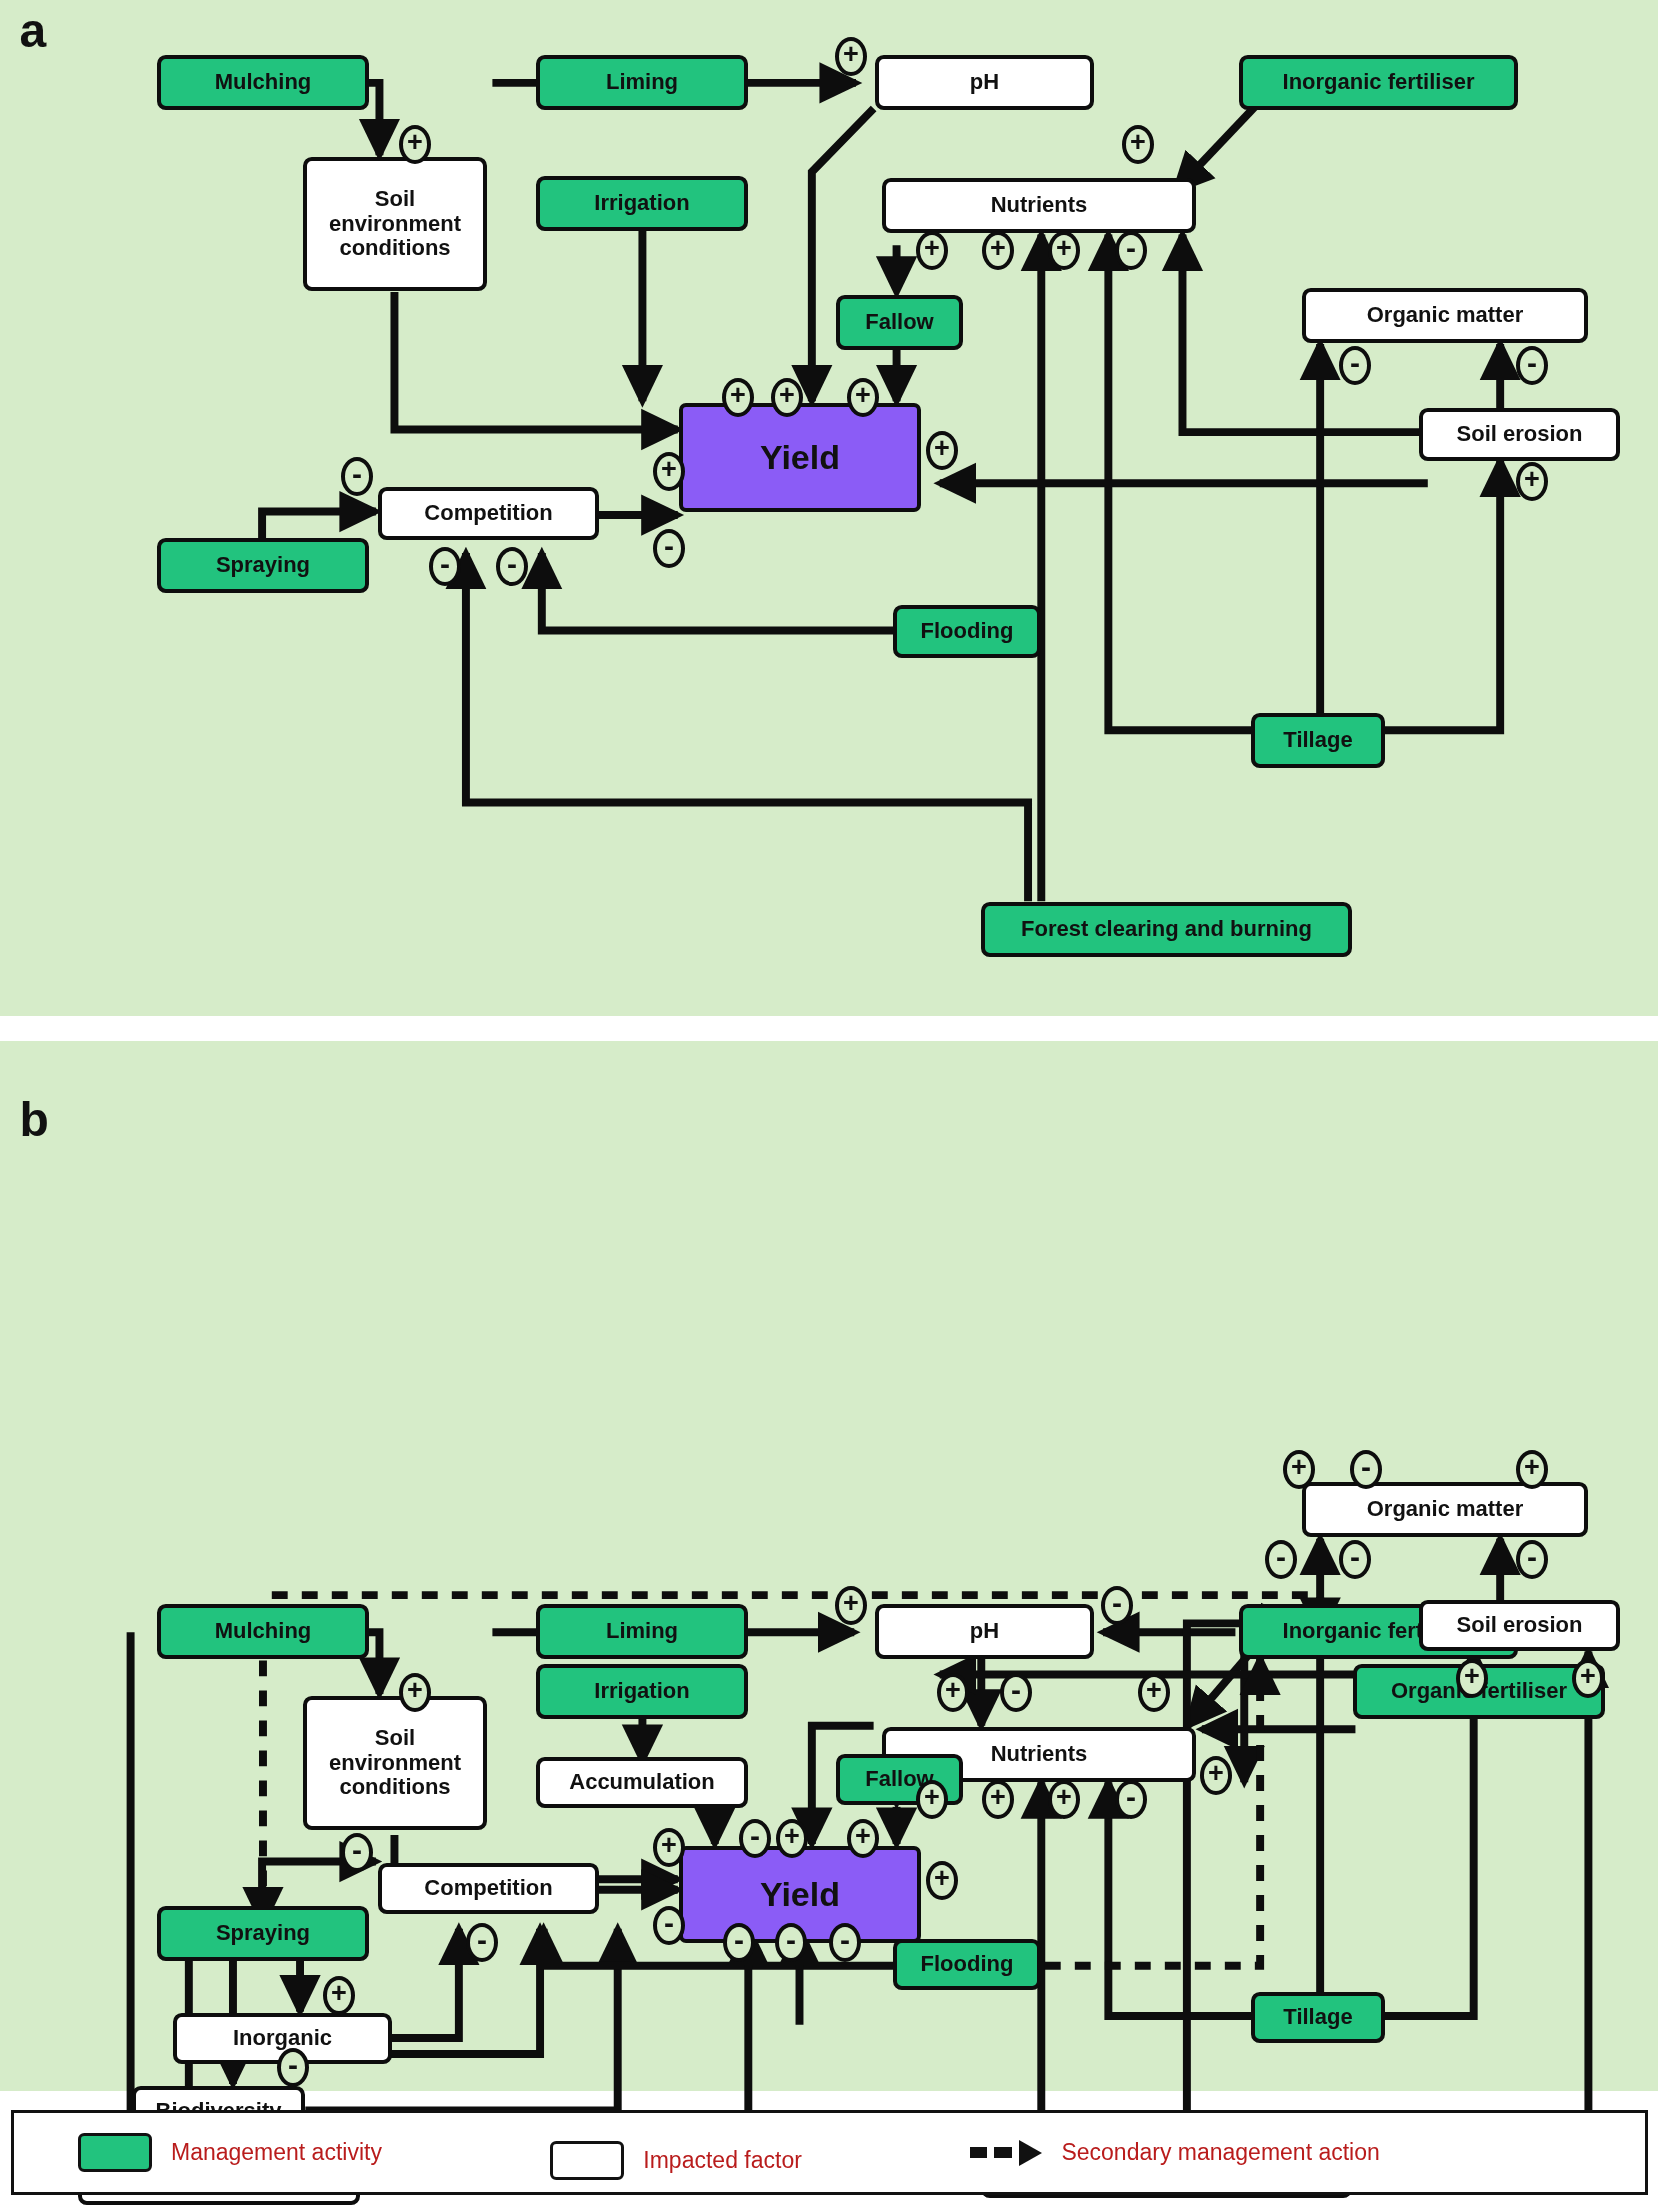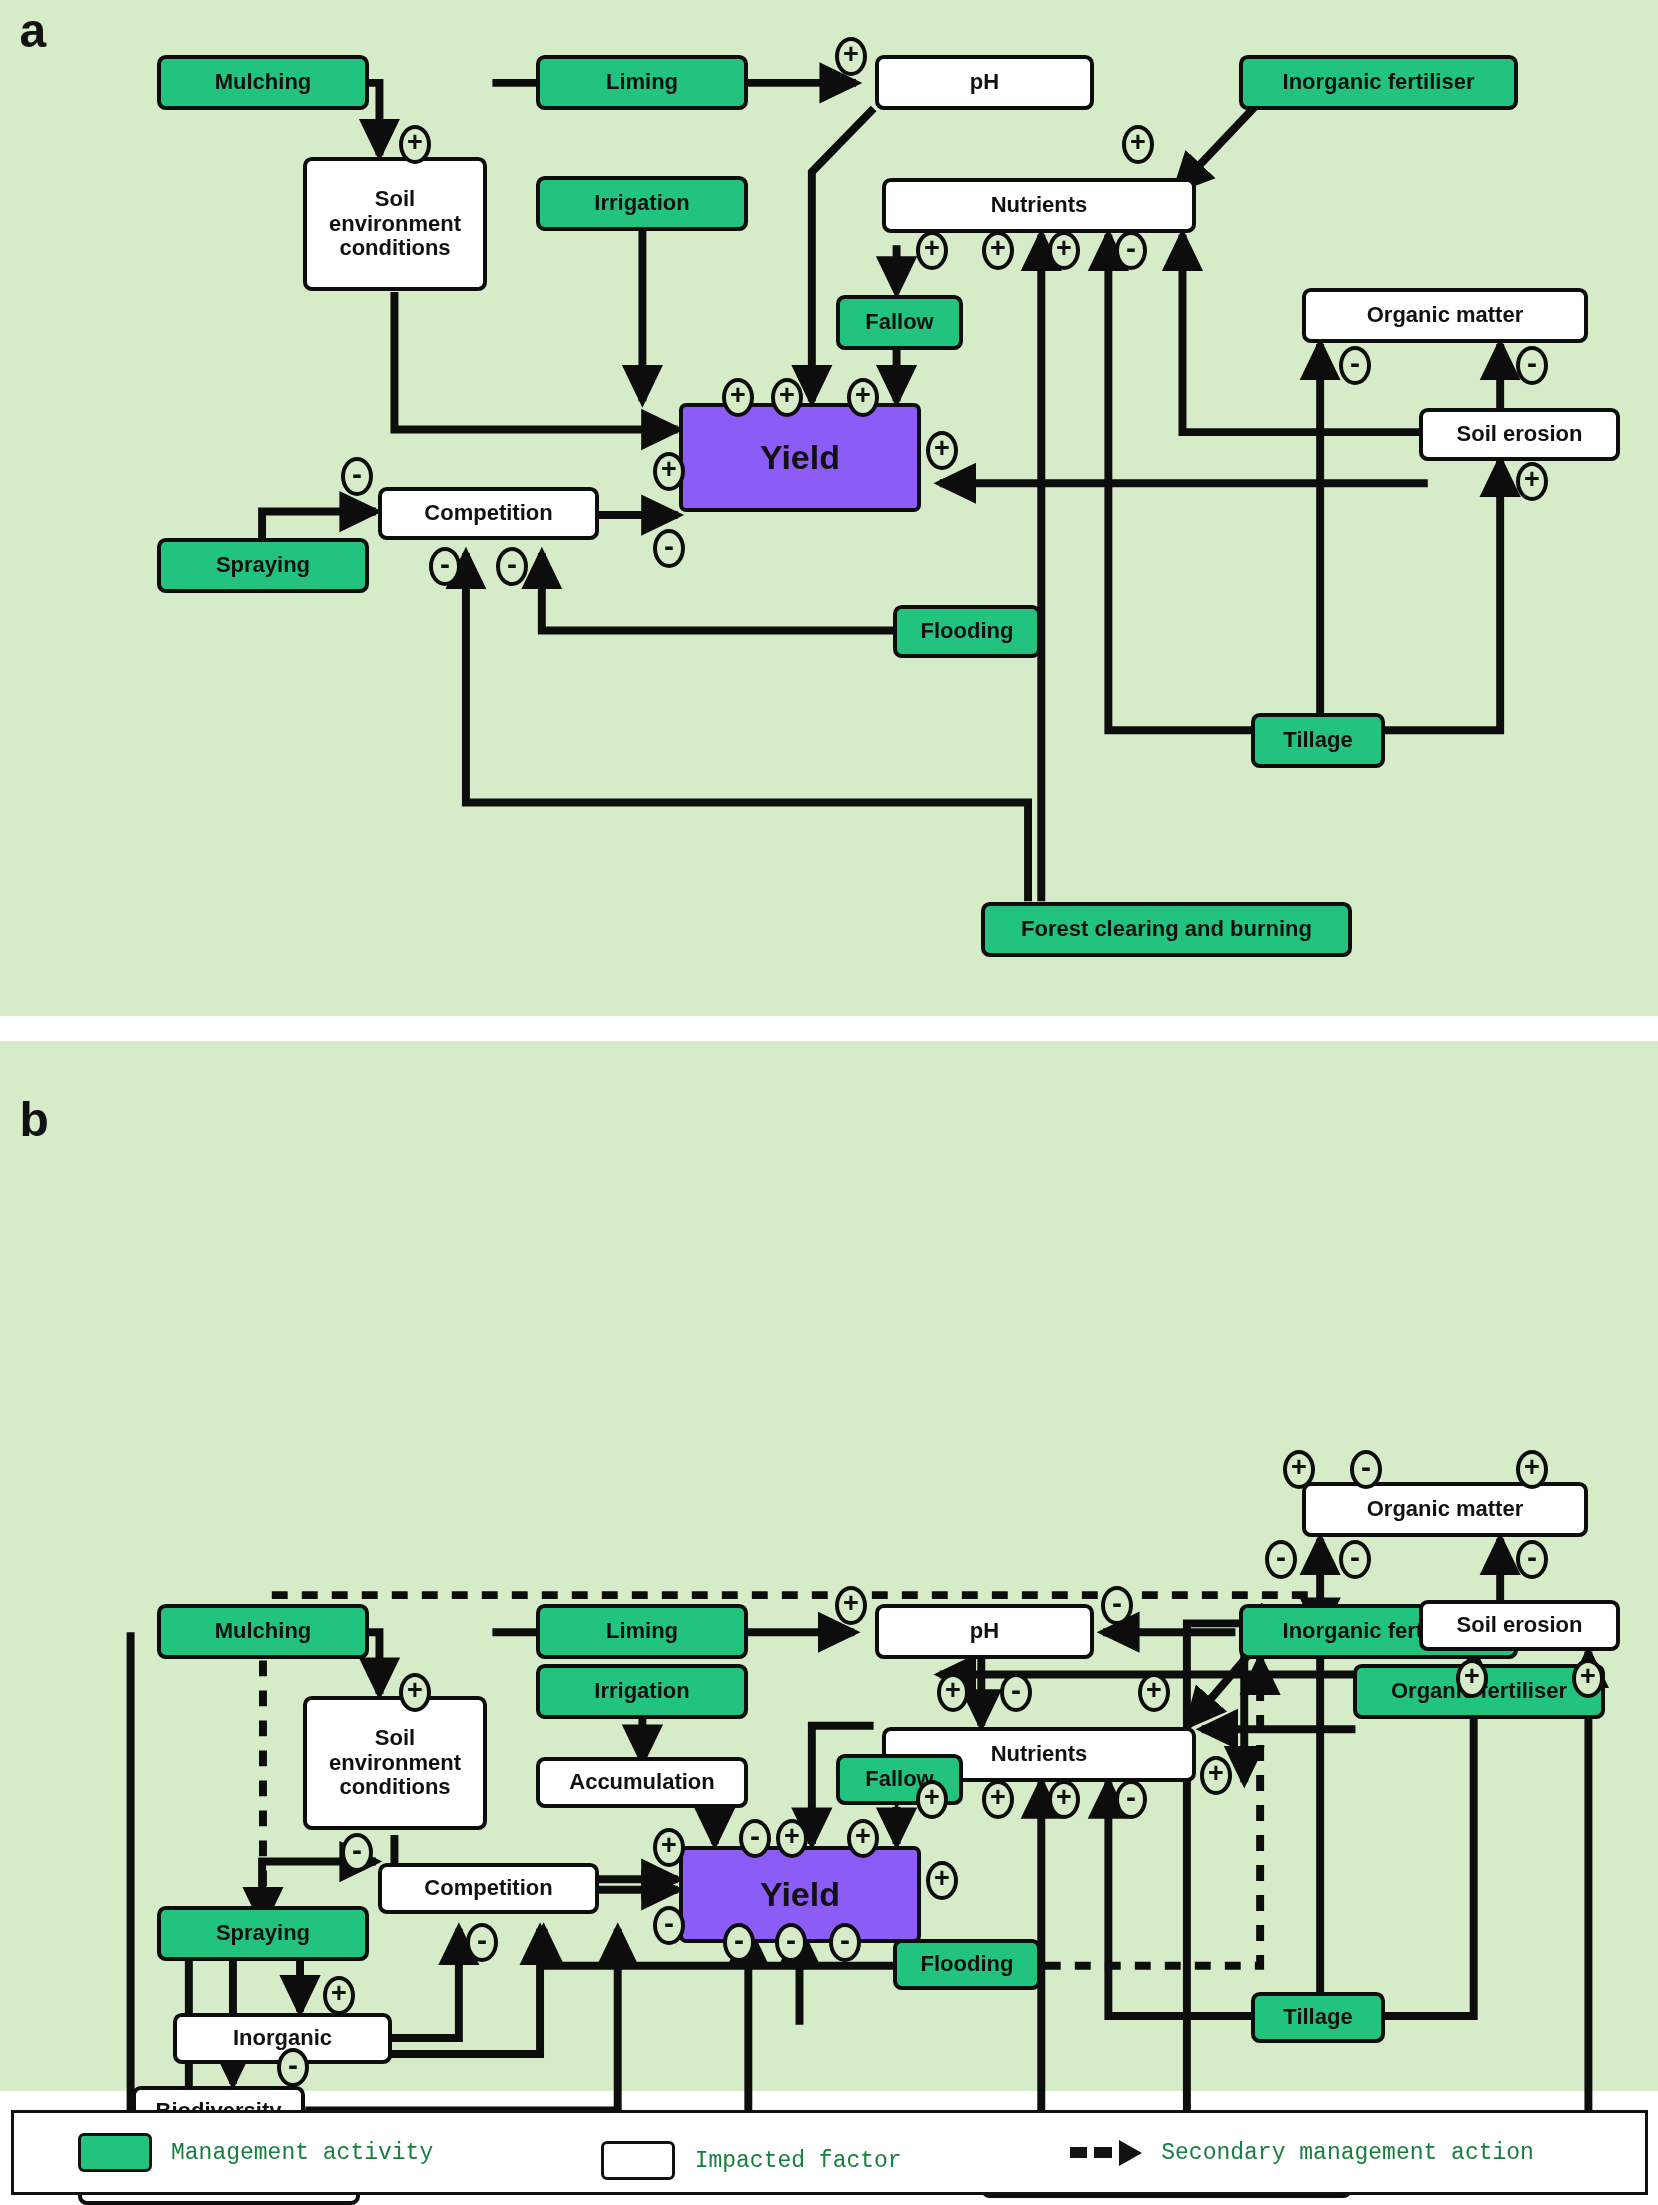--- a/index.html
+++ b/index.html
@@ -32,21 +32,21 @@
   
   #legend{position:absolute;left:10.6px;top:2110px;width:1637px;height:85px;
           box-sizing:border-box;border:3.5px solid #111;background:#fff;
           display:flex;align-items:center;z-index:80;}
   .leg-item{display:flex;align-items:center;}
   .leg-swatch-green{width:74px;height:39px;background:#22c37e;border:3.5px solid #111;border-radius:6.2px;box-sizing:border-box;}
   .leg-swatch-white{width:74px;height:39px;background:#fff;border:3.5px solid #111;border-radius:6.2px;box-sizing:border-box;}
   .leg-dash{display:flex;align-items:center;gap:7px;}
   .leg-dash .d{width:17.6px;height:11.5px;background:#111;}
   .leg-dash .tri{width:0;height:0;border-left:23px solid #111;border-top:13.2px solid transparent;border-bottom:13.2px solid transparent;}
-  .leg-label{font-family:Liberation Mono, monospace;font-size:23px;color:#15803d;margin-left:19.4px;white-space:nowrap;}
+  .leg-label{font-family:Liberation Sans, sans-serif;font-size:23px;color:#b91c1c;margin-left:19.4px;white-space:nowrap;}
 </style>
 </head>
 <body>
 
 <div id="stage">
 
   <div class="panel" id="panel-a">
 
     <div class="panel-letter" style="left:19.4px;top:7px;">a</div>
 

